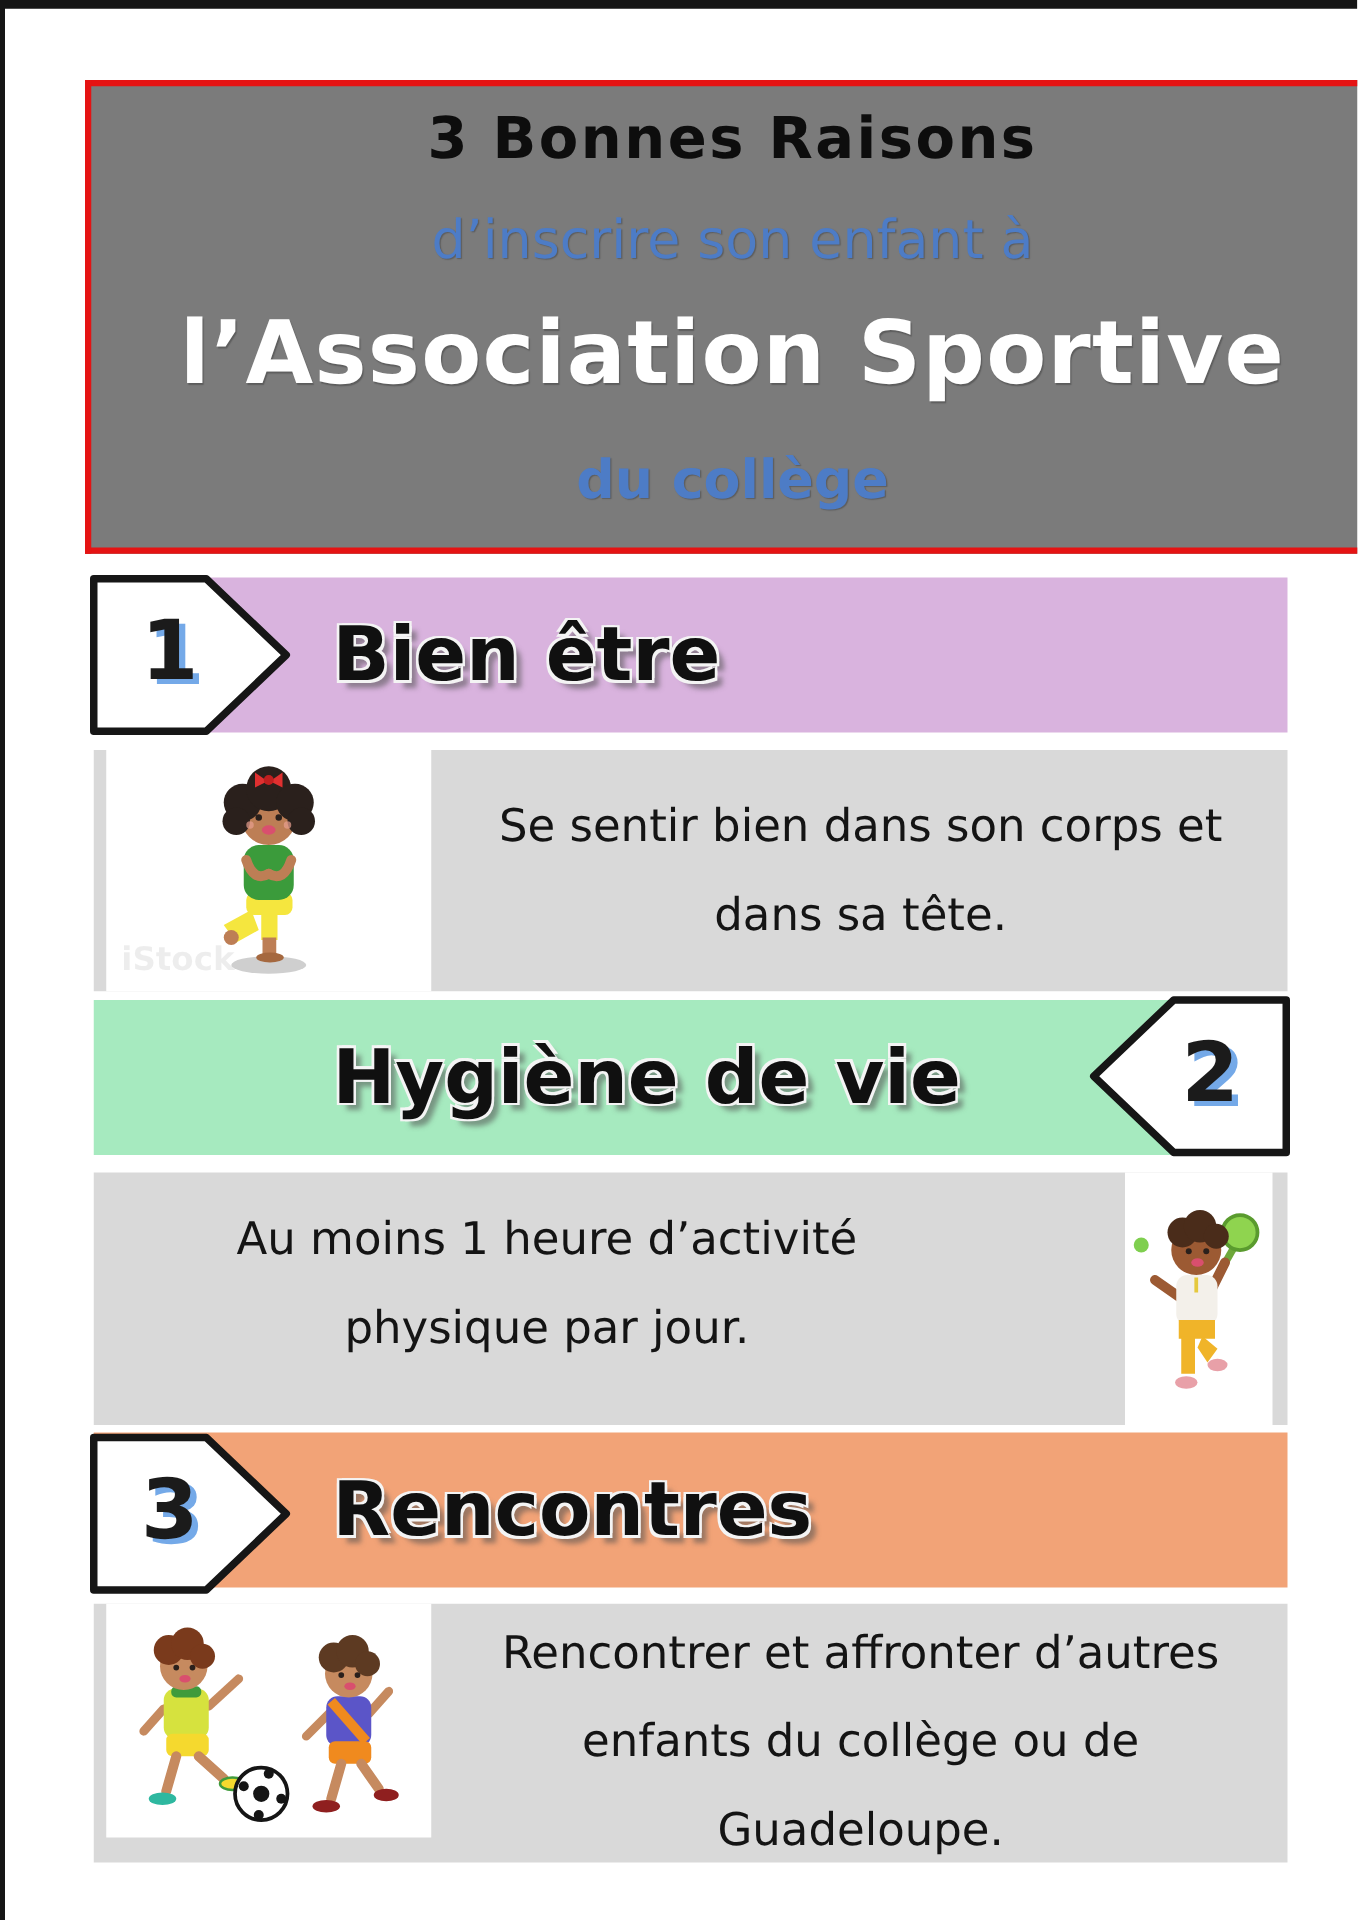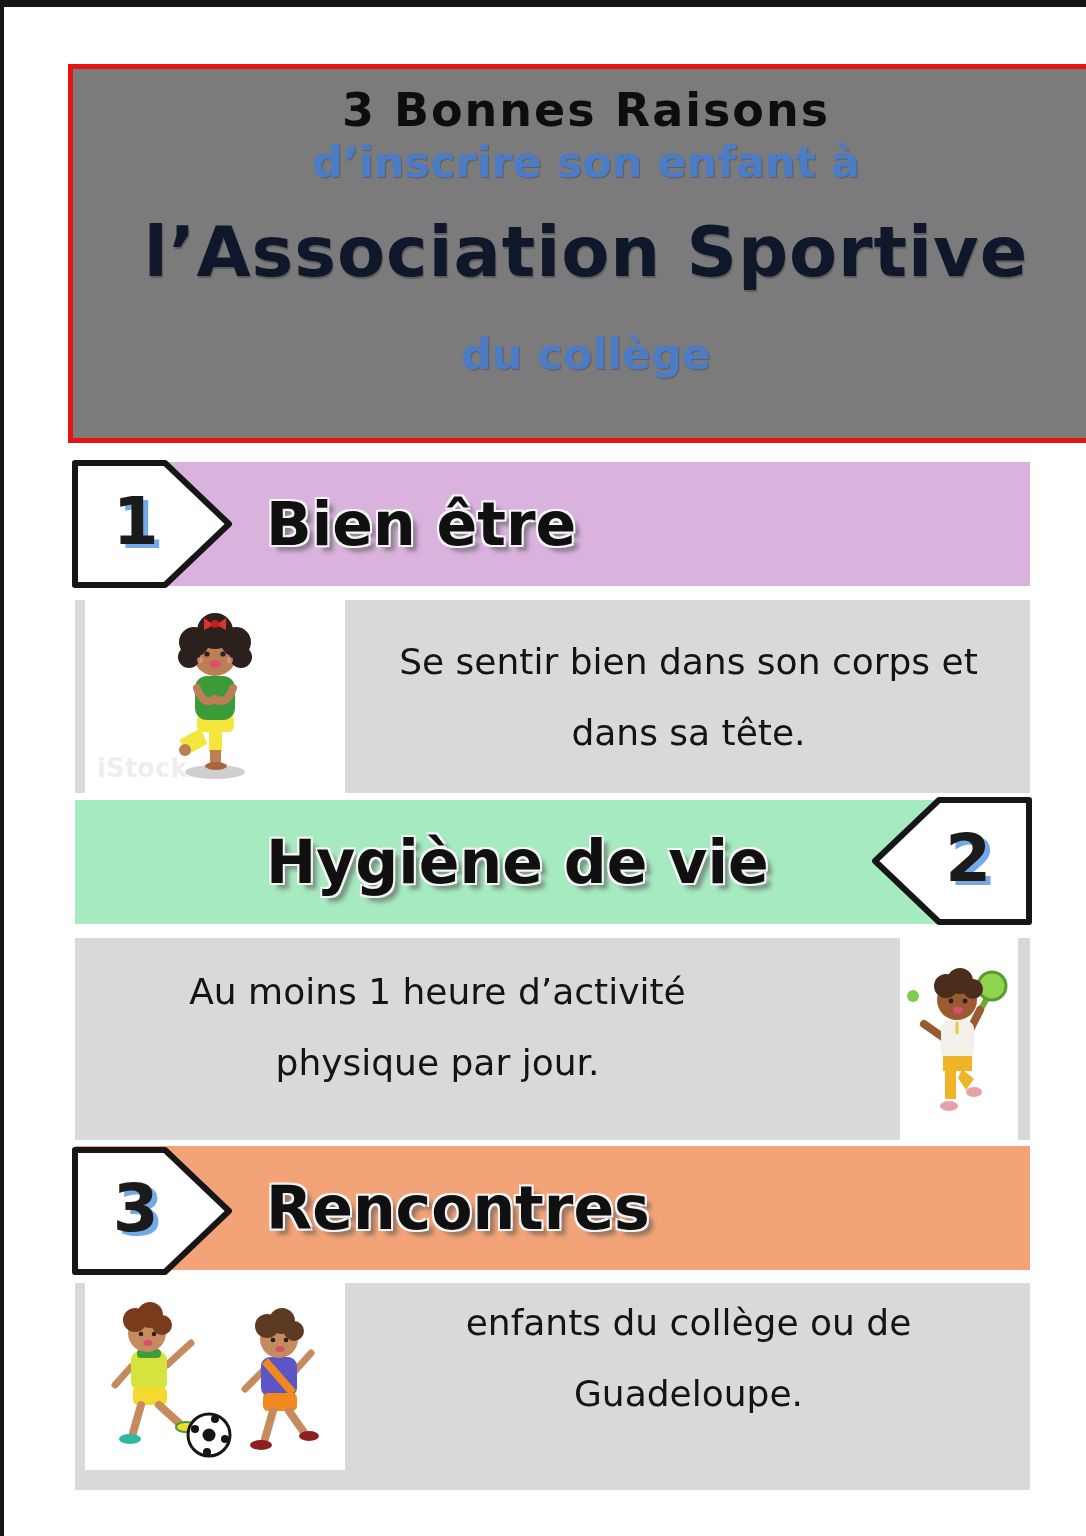--- a/index.html
+++ b/index.html
@@ -12,22 +12,22 @@
   .frame-left { position:absolute; left:0; top:0; width:4px; height:1536px; background:#151515; }
 
   
   .header {
     position:absolute; left:68px; top:64px; width:1031px; height:379px;
     background:#7b7b7b;
     border:5px solid #e51313; border-right:none;
     display:flex; flex-direction:column; align-items:center; text-align:center;
   }
   .h-line1 { margin-top:14px; font-size:46px; font-weight:bold; color:#0d0d0d; letter-spacing:2px; }
-  .h-line2 { font-size:43px; font-weight:bold; color:#4d7cc6; text-shadow:1px 1px 1px rgba(0,0,0,0.25); }
-  .h-line3 { margin-top:24px; font-size:70px; font-weight:bold; color:#0f172a; letter-spacing:1px; text-shadow:1px 2px 1px rgba(0,0,0,0.25); }
+  .h-line2 { margin-top:30px; font-size:43px; font-weight:normal; color:#4d7cc6; text-shadow:1px 1px 1px rgba(0,0,0,0.25); }
+  .h-line3 { margin-top:24px; font-size:70px; font-weight:bold; color:#ffffff; letter-spacing:1px; text-shadow:1px 2px 1px rgba(0,0,0,0.25); }
   .h-line4 { margin-top:36px; font-size:43px; font-weight:bold; color:#4d7cc6; text-shadow:1px 1px 1px rgba(0,0,0,0.25); }
 
   
   .banner { position:absolute; left:75px; width:955px; height:124px; }
   .banner-1 { top:462px;  background:#d9b3de; }
   .banner-2 { top:800px;  background:#a6eabf; }
   .banner-3 { top:1146px; background:#f2a377; }
   .banner-title {
     position:absolute; left:191px; top:50%; transform:translateY(-50%);
     font-size:60px; font-weight:bold; color:#101010; white-space:nowrap;
@@ -239,17 +239,18 @@
         <circle cx="194" cy="56" r="19" fill="#c68a5f"></circle>
         <circle cx="182" cy="43" r="12" fill="#5d3a22"></circle>
         <circle cx="197" cy="38" r="13" fill="#5d3a22"></circle>
         <circle cx="209" cy="48" r="10" fill="#5d3a22"></circle>
         <circle cx="188" cy="57" r="2.3" fill="#2a201c"></circle>
         <circle cx="201" cy="57" r="2.3" fill="#2a201c"></circle>
         <ellipse cx="195" cy="66" rx="4.5" ry="3" fill="#d94f6e"></ellipse>
       </svg>
     </div>
     <div class="body-text bt-3">
+      <div>Rencontrer et affronter d’autres</div>
       <div>enfants du collège ou de</div>
       <div>Guadeloupe.</div>
     </div>
   </div>
 </div>
 
 </body></html>

